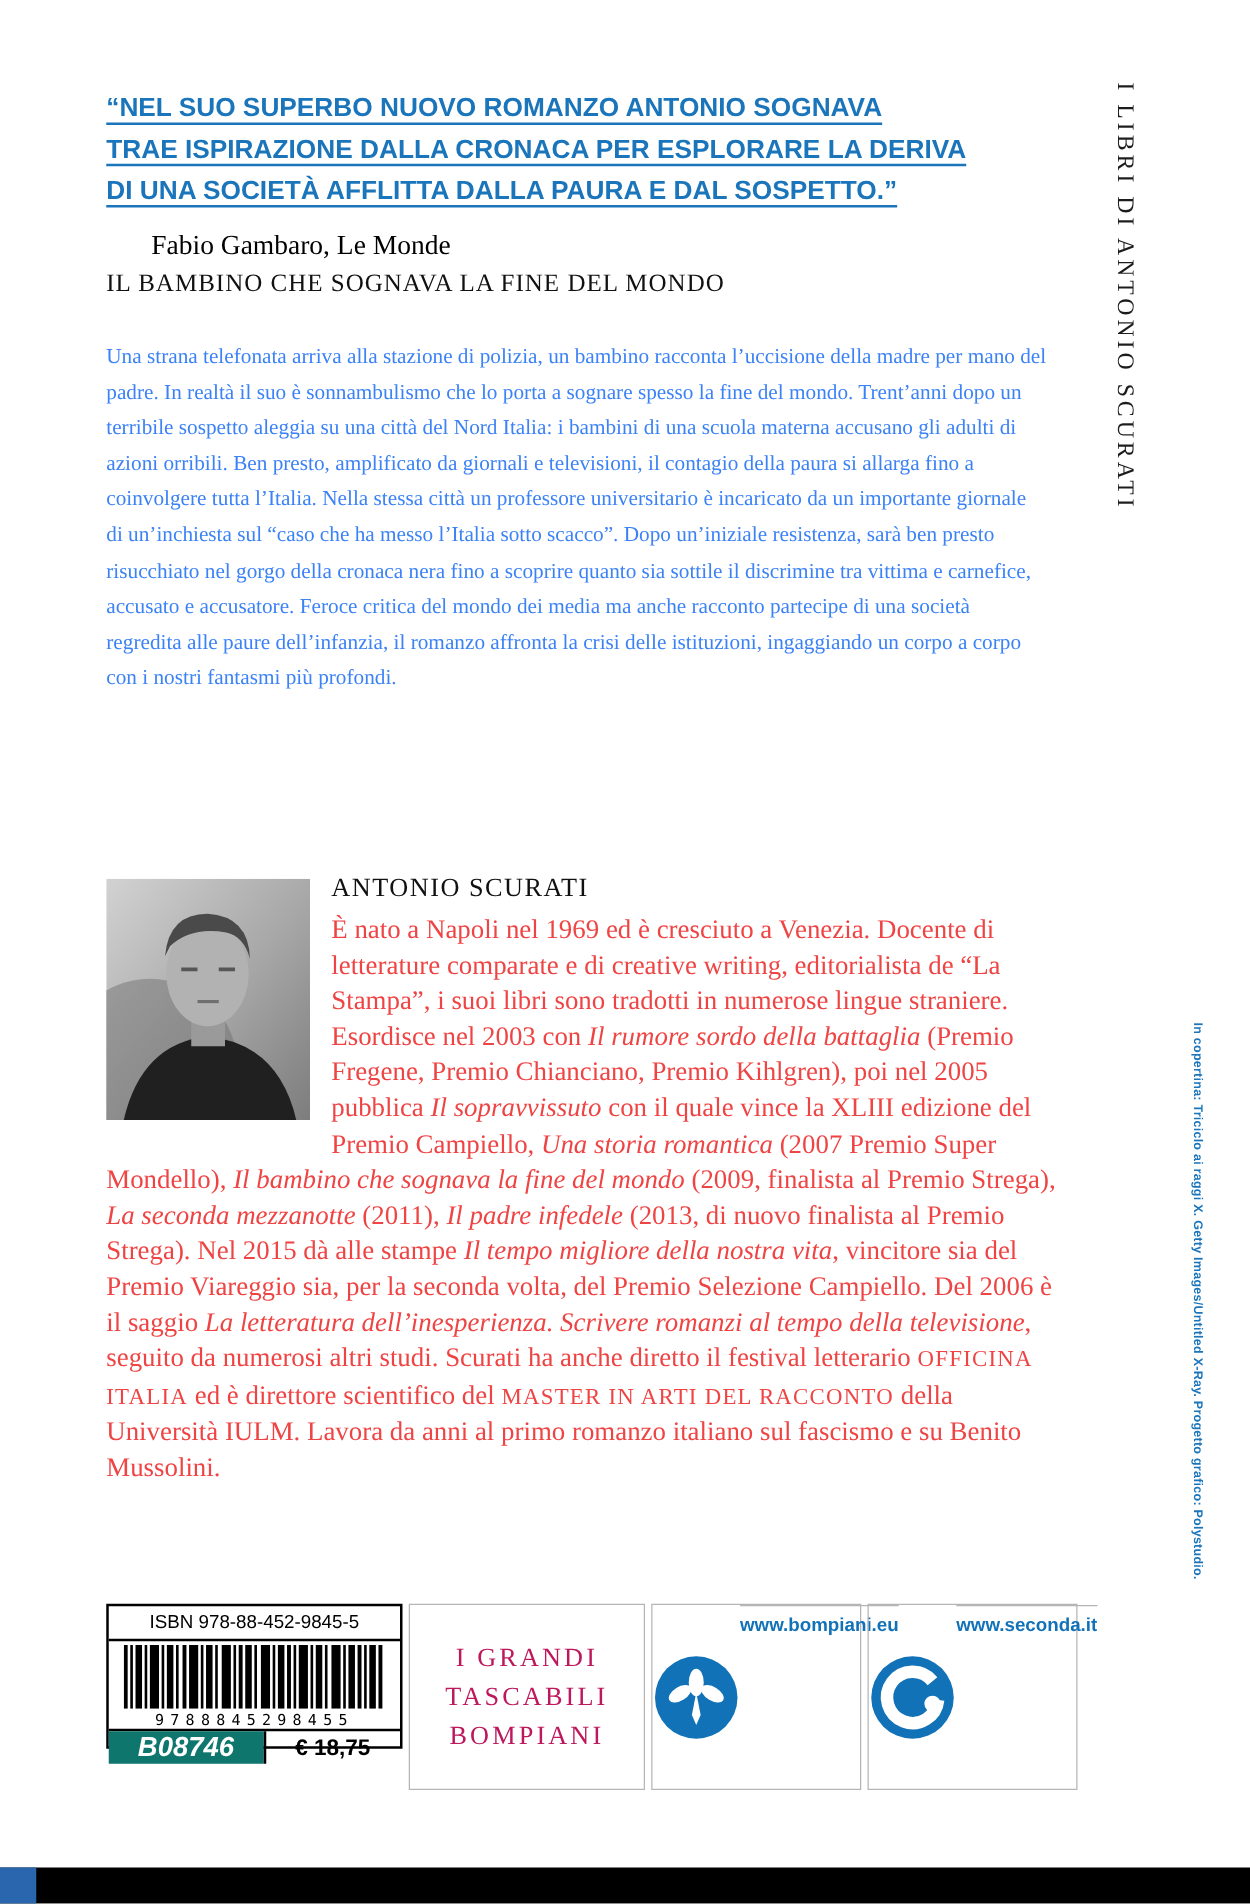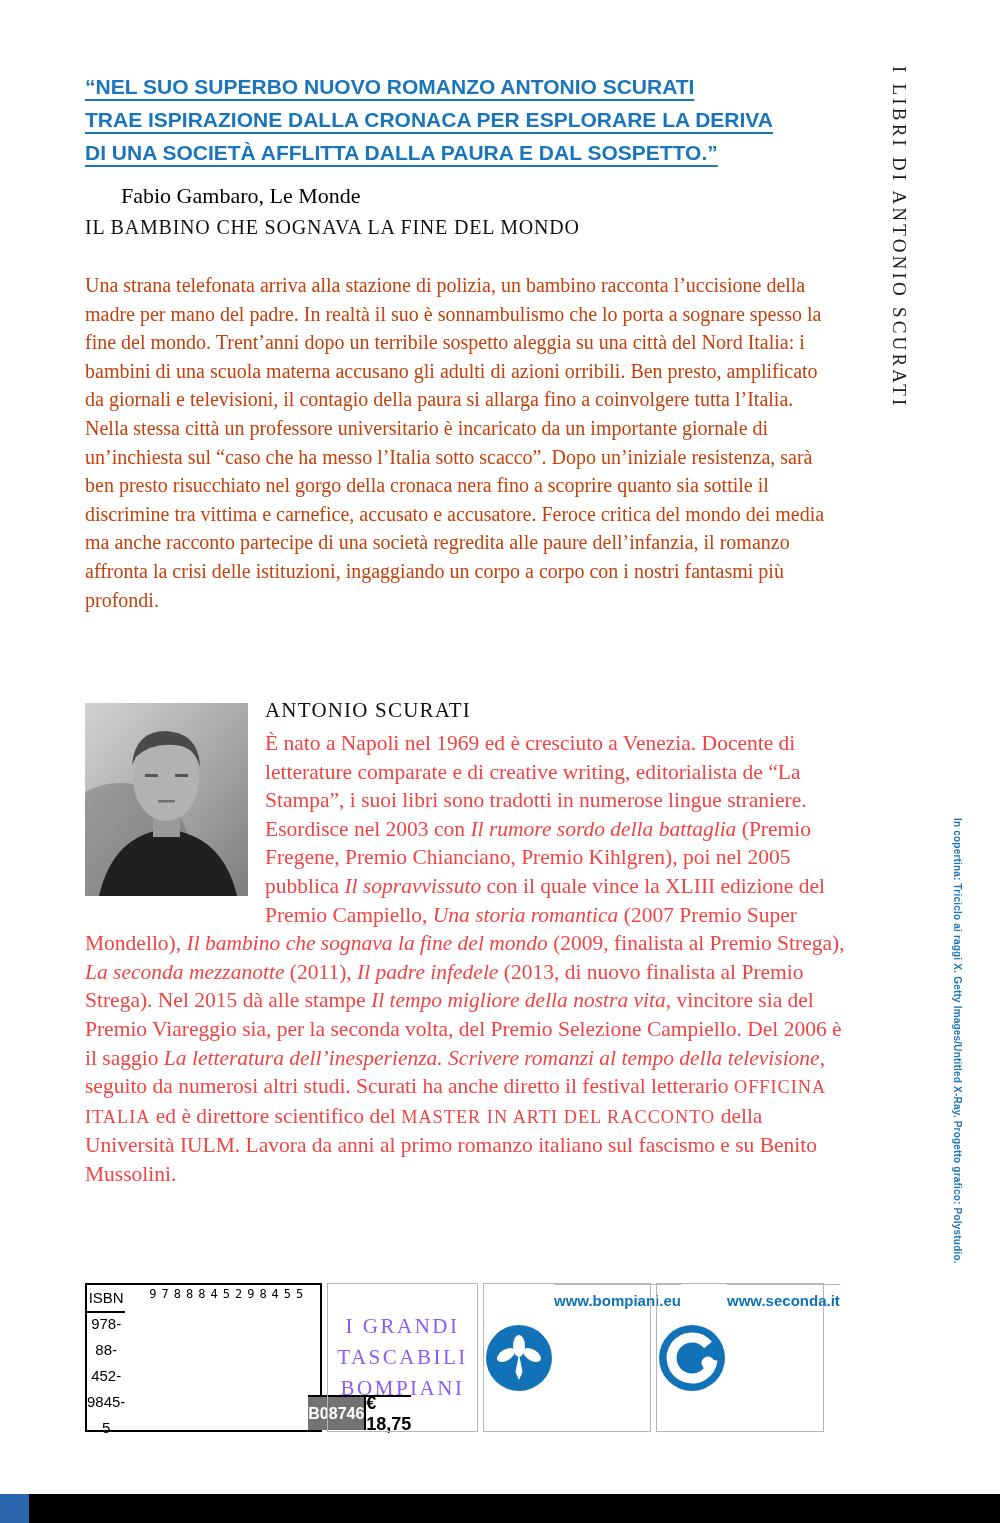--- a/index.html
+++ b/index.html
@@ -16,73 +16,73 @@
   .attribution { margin-top:10px; font-family:"Liberation Serif", serif; font-weight:normal;
                  font-size:22px; color:#000;margin-left:36px; }
 
   
   .spine-text { position:absolute; left:888px; top:66px; writing-mode:vertical-rl;
                 font-size:19px; letter-spacing:3.2px; color:#1c1c1c; white-space:nowrap; }
 
   
   .synopsis { position:absolute; left:85px; top:216px; width:752px; }
   .synopsis-title { font-weight:normal; font-size:20px; letter-spacing:0.8px; margin-bottom:8px; color:#111; }
-  .synopsis-body { font-size:20px; line-height:28.6px; color:#c2410c;margin-top:32px; }
+  .synopsis-body { font-size:17px; line-height:28.6px; color:#3b82f6;margin-top:32px; }
 
   
   .bio { position:absolute; left:85px; top:698px; width:772px; }
   .photo { float:left; width:163px; height:193px; margin:5px 17px 6px 0; display:block; }
   .photo svg { display:block; width:100%; height:100%; }
   .bio-name { font-weight:normal; font-size:21px; letter-spacing:1.2px; margin-bottom:6px; color:#111; }
   .bio-text { font-size:21.5px; line-height:28.6px; color:#ef4444; }
   .seg-italic { font-style:italic; }
   .seg-smallcaps { font-size:0.85em; letter-spacing:1px; }
 
   
   .credits { position:absolute; left:952px; top:818px; writing-mode:vertical-rl;
              font-family:"Liberation Sans", sans-serif; font-weight:bold; font-size:10px;
              color:#1b75bb; white-space:nowrap; letter-spacing:0.2px; }
 
   
   .footer { position:absolute; left:85px; top:1283px; width:838px; height:149px;
             display:flex; gap:5px; }
-  .barcode-box { width:237px; height:149px; border:2px solid #000; background:#fff;
-                 display:flex; flex-direction:row; }
+  .barcode-box { width:237px; height:116px; border:2px solid #000; background:#fff;
+                 display:flex; flex-direction:column; }
   .isbn-row { height:28px; line-height:26px; text-align:center; border-bottom:2px solid #000;
               font-family:"Liberation Sans", sans-serif; font-size:15px; color:#000; }
   .bars { height:54px; padding:3px 12px 0; }
   .bars svg { width:100%; height:100%; display:block; }
   .digits { height:26px; text-align:center; font-family:"DejaVu Sans Mono", monospace;
             font-size:12px; letter-spacing:5px; color:#000; padding-top:2px; }
   .price-row { height:35px; border-top:2px solid #000; display:flex; margin-top:auto; }
-  .code-box { flex:1.15; background:#737373; color:#fff; display:flex; align-items:center; justify-content:center;
-              font-family:"Liberation Sans", sans-serif; font-weight:bold; font-size:16px; }
+  .code-box { flex:1.15; background:#0f766e; color:#fff; display:flex; align-items:center; justify-content:center;
+              font-family:"Liberation Sans", sans-serif; font-weight:bold; font-size:22px;font-style:italic; }
   .price-box { flex:1; display:flex; align-items:center; justify-content:center; border-left:2px solid #000;
                font-family:"Liberation Sans", sans-serif; font-weight:bold; font-size:18px; color:#000; }
 
-  .publisher-box { width:151px; height:149px; border:1px solid #b5b5b5; display:flex; flex-direction:column;
+  .publisher-box { width:189px; height:149px; border:1px solid #b5b5b5; display:flex; flex-direction:column;
                    align-items:center; justify-content:center; font-size:21px; letter-spacing:2.5px;
-                   line-height:31px; text-align:center; color:#8b5cf6; }
+                   line-height:31px; text-align:center; color:#be185d; }
   .logo-box { width:168px; height:149px; border:1px solid #b5b5b5; display:flex; flex-direction:row; }
   .logo-area { flex:1; display:flex; align-items:center; justify-content:center; }
   .logo-area svg { width:70px; height:70px; display:block; }
   .url-strip { height:32px; border-top:1px solid #b5b5b5; display:flex; align-items:center; justify-content:center;
                font-family:"Liberation Sans", sans-serif; font-weight:bold; font-size:15px; color:#1272b8; }
 
   
   .bottom-bar { position:absolute; left:0; top:1494px; width:1000px; height:29px; background:#000; }
   .blue-square { position:absolute; left:0; top:0; width:29px; height:29px; background:#2a66ad; }
 </style>
 </head>
 <body>
 
 <div class="page">
 
   <section class="quote">
-    <div class="quote-line">“NEL SUO SUPERBO NUOVO ROMANZO ANTONIO SCURATI</div>
+    <div class="quote-line">“NEL SUO SUPERBO NUOVO ROMANZO ANTONIO SOGNAVA</div>
     <div class="quote-line">TRAE ISPIRAZIONE DALLA CRONACA PER ESPLORARE LA DERIVA</div>
     <div class="quote-line">DI UNA SOCIETÀ AFFLITTA DALLA PAURA E DAL SOSPETTO.”</div>
     <div class="attribution">Fabio Gambaro, Le Monde</div>
   </section>
 
   <div class="spine-text">I LIBRI DI ANTONIO SCURATI</div>
 
   <section class="synopsis">
     <h2 class="synopsis-title">IL BAMBINO CHE SOGNAVA LA FINE DEL MONDO</h2>
     <p class="synopsis-body">Una strana telefonata arriva alla stazione di polizia, un bambino racconta l’uccisione della madre per mano del padre. In realtà il suo è sonnambulismo che lo porta a sognare spesso la fine del mondo. Trent’anni dopo un terribile sospetto aleggia su una città del Nord Italia: i bambini di una scuola materna accusano gli adulti di azioni orribili. Ben presto, amplificato da giornali e televisioni, il contagio della paura si allarga fino a coinvolgere tutta l’Italia. Nella stessa città un professore universitario è incaricato da un importante giornale di un’inchiesta sul “caso che ha messo l’Italia sotto scacco”. Dopo un’iniziale resistenza, sarà ben presto risucchiato nel gorgo della cronaca nera fino a scoprire quanto sia sottile il discrimine tra vittima e carnefice, accusato e accusatore. Feroce critica del mondo dei media ma anche racconto partecipe di una società regredita alle paure dell’infanzia, il romanzo affronta la crisi delle istituzioni, ingaggiando un corpo a corpo con i nostri fantasmi più profondi.</p>

